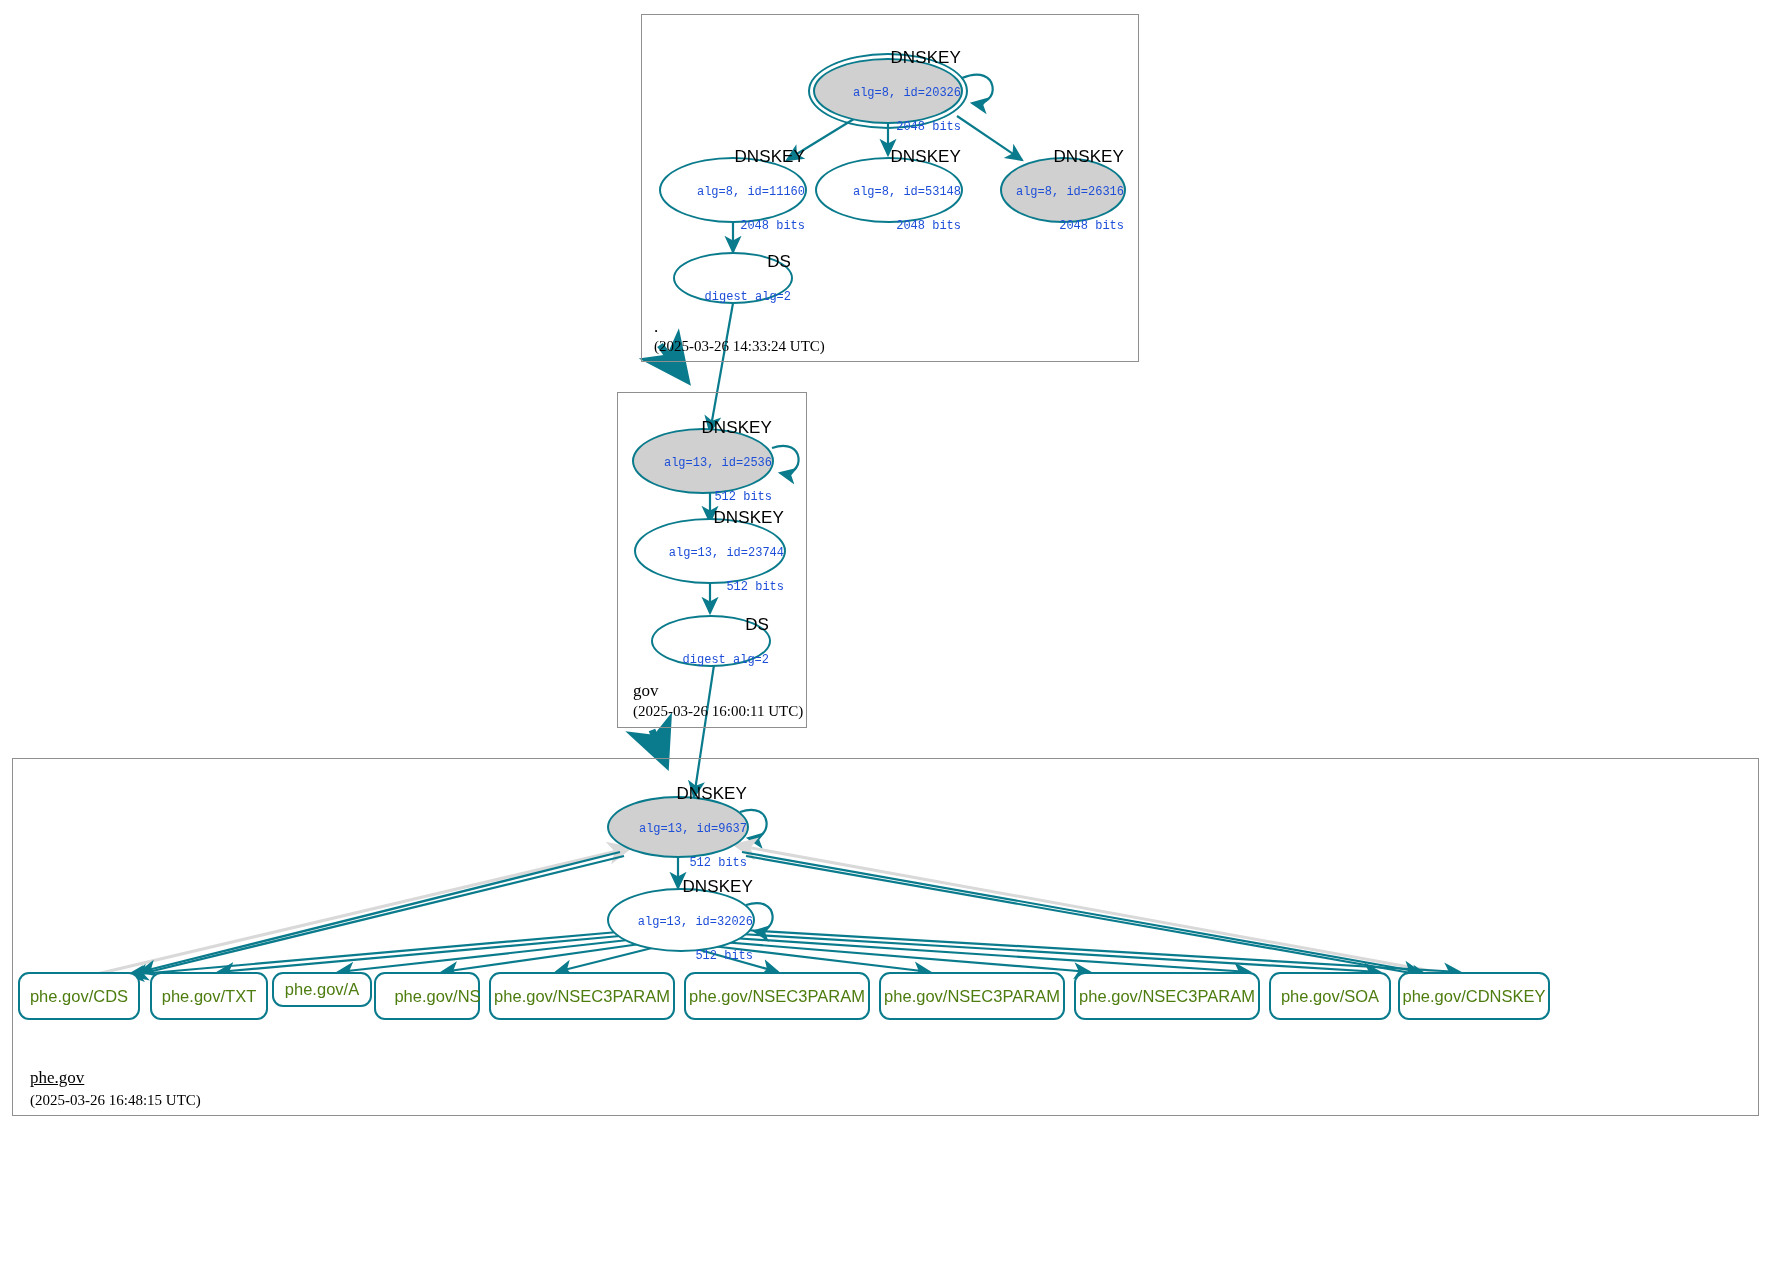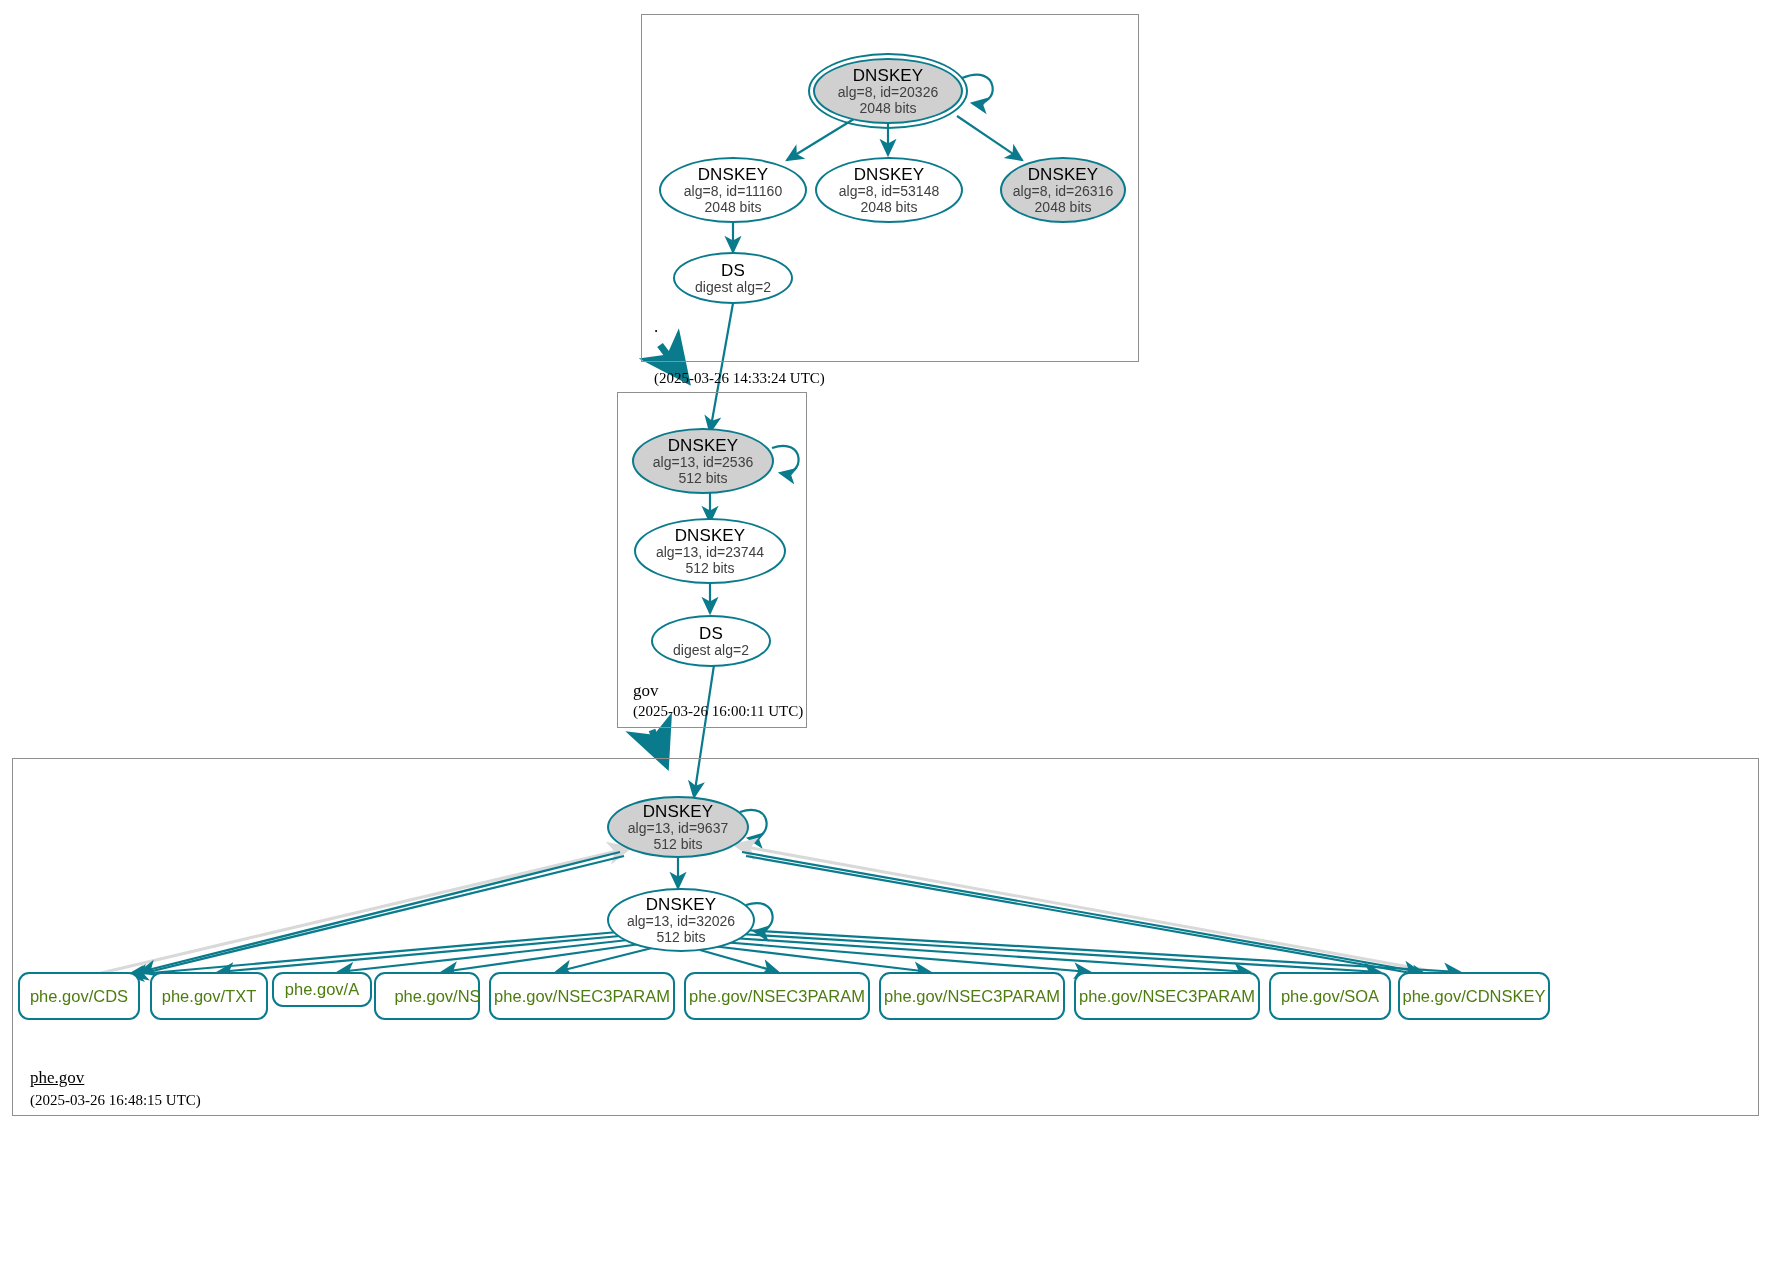--- a/index.html
+++ b/index.html
@@ -51,37 +51,38 @@
   }
   
   .node {
     position: absolute;
     box-sizing: border-box;
     border: 2.2px solid #0a7b8c;
     border-radius: 50%;
     background: #ffffff;
     display: flex;
     flex-direction: column;
-    align-items: center;
+    align-items: flex-end;
     justify-content: center;
     text-align: center;
     line-height: 1.12;
+    gap: 20px;
   }
   .node.gray { background: #d0d0d0; }
   .node .t1 {
     font-family: "Liberation Sans", sans-serif;
     font-size: 17px;
     color: #000;
     letter-spacing: .1px;
   }
   .node .t2,
   .node .t3 {
-    font-family: Liberation Sans, sans-serif;
-    font-size: 14px;
-    color: #404040;
+    font-family: Liberation Mono, monospace;
+    font-size: 12px;
+    color: #1d4ed8;
   }
   
   .node-outer {
     position: absolute;
     box-sizing: border-box;
     border: 2.2px solid #0a7b8c;
     border-radius: 50%;
     background: transparent;
   }
   
@@ -187,21 +188,21 @@
       <path d="M712,946 L930,972" marker-end="url(#ah)"></path>
       <path d="M722,942 L1090,972" marker-end="url(#ah)"></path>
       <path d="M732,938 L1250,972" marker-end="url(#ah)"></path>
       <path d="M740,934 L1380,972" marker-end="url(#ah)"></path>
       <path d="M744,930 L1460,972" marker-end="url(#ah)"></path>
     </g>
   </svg>
 
   <div class="zone-box" style="left:641px; top:14px; width:498px; height:348px;"></div>
   <div class="zone-label" style="left:654px; top:317px;">.</div>
-  <div class="zone-stamp" style="left:654px; top:338px;margin-top:32px;">(2025-03-26 14:33:24 UTC)</div>
+  <div class="zone-stamp" style="left:654px; top:338px;">(2025-03-26 14:33:24 UTC)</div>
 
   <div class="node-outer" style="left:808px; top:53px; width:160px; height:76px;"></div>
   <div class="node gray" style="left:813px; top:58px; width:150px; height:66px;">
     <span class="t1">DNSKEY</span>
     <span class="t2">alg=8, id=20326</span>
     <span class="t3">2048 bits</span>
   </div>
 
   <div class="node" style="left:659px; top:157px; width:148px; height:66px;">
     <span class="t1">DNSKEY</span>

